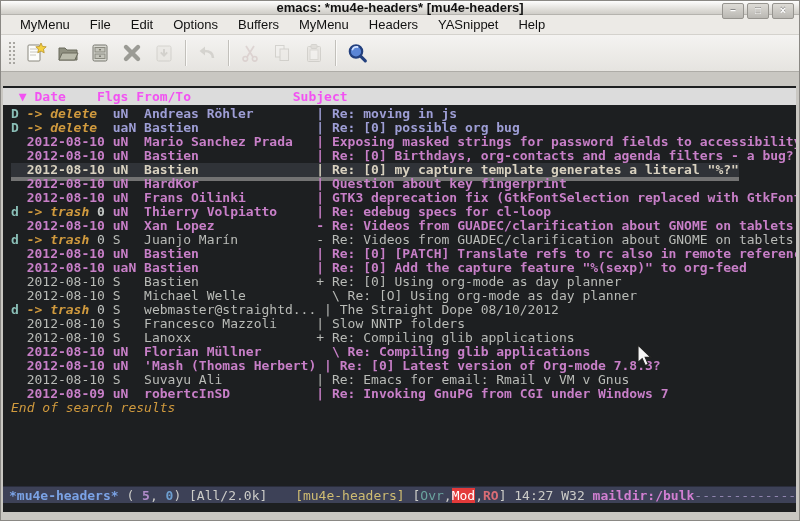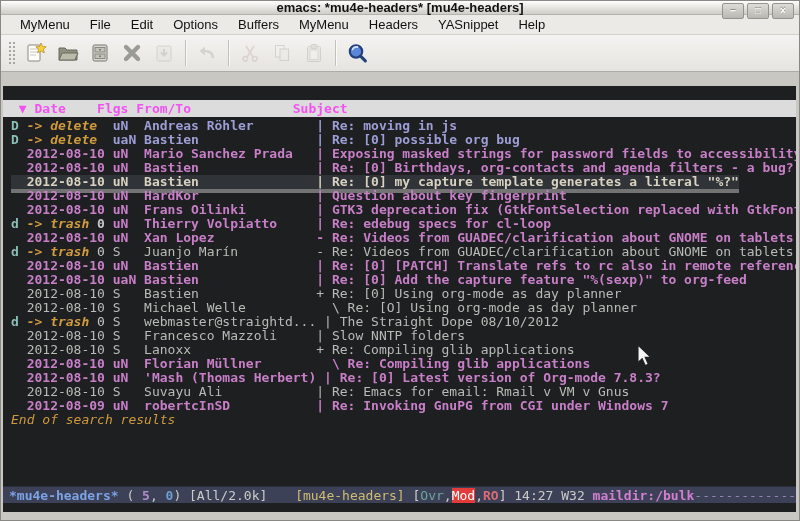--- a/index.html
+++ b/index.html
@@ -45,21 +45,21 @@
     width:9px; height:26px; margin:0 4px 0 2px;
     background-image:radial-gradient(circle,#a8a6a1 1px,transparent 1.3px);
     background-size:4px 4px; background-position:1px 1px;
   }
   .tb-btn{width:32px; height:30px; display:flex; align-items:center; justify-content:center; border-radius:3px;}
   .tb-btn.disabled{opacity:.45;}
   .tb-sep{width:1px; height:26px; background:#c2c0bb; margin:0 5px; box-shadow:1px 0 0 #fbfaf8;}
   
   .frame{
     position:absolute; left:2px; right:3px; top:85px; bottom:8px;
-    background:var(--bg); padding-top:14px;
+    background:var(--bg); padding-top:2px;
     display:flex; flex-direction:column;
     font-family:"DejaVu Sans Mono", monospace; font-size:13px;
   }
   .header-line{
     height:17px; background:var(--header-bg); color:var(--header-fg);
     font-weight:bold; white-space:pre; padding-left:8px; line-height:17px; overflow:hidden;
   }
   .buffer{flex:1; overflow:hidden; padding:2px 0 0 8px;}
   .row{white-space:pre; line-height:14px; height:14px; color:var(--fg);}
   .row .seg{white-space:pre;}

